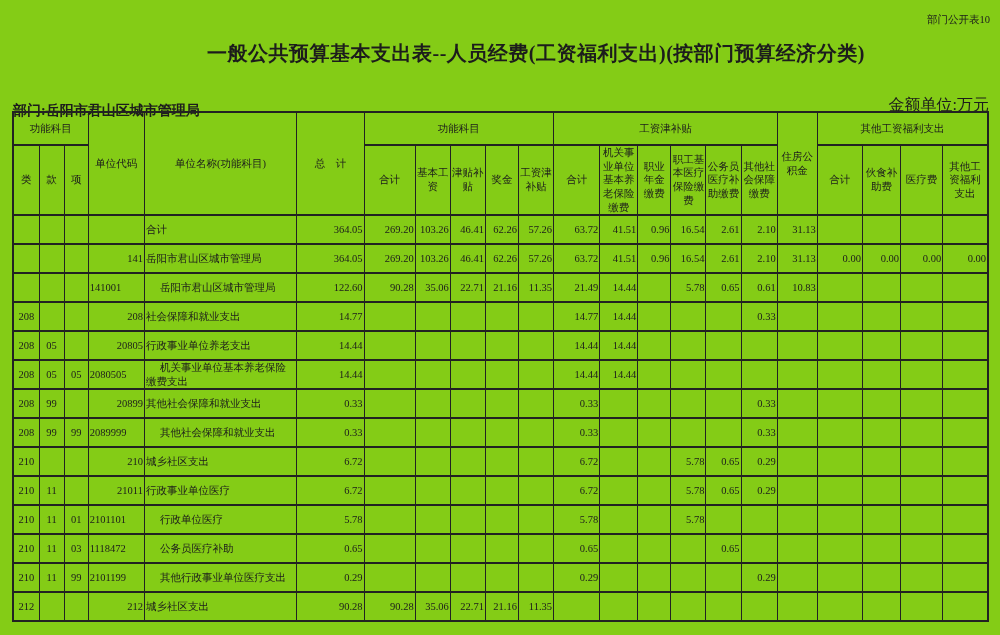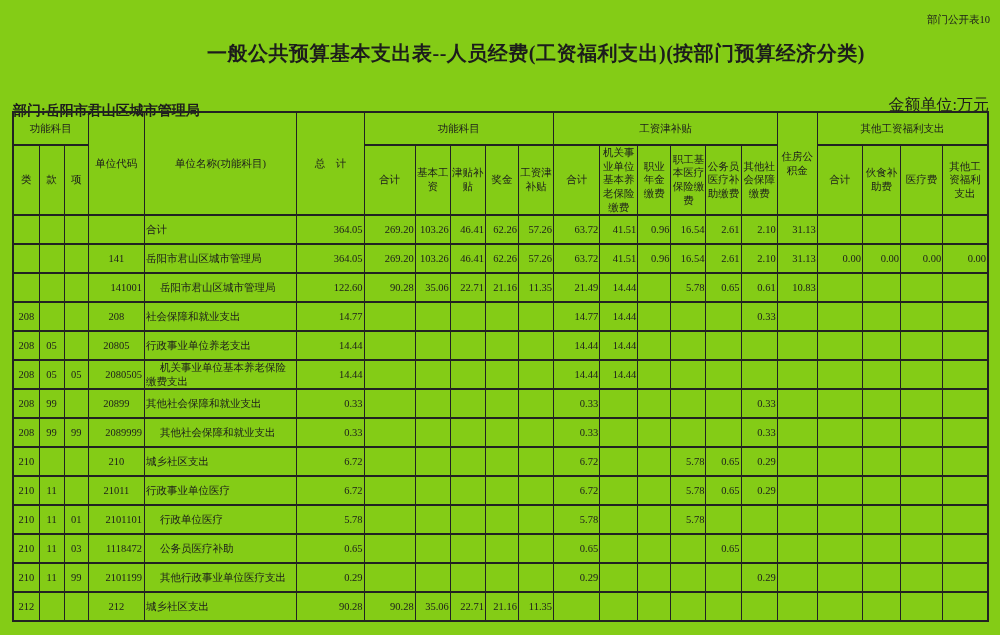--- a/index.html
+++ b/index.html
@@ -46,22 +46,22 @@
     padding:0 1px;
     vertical-align:middle;
     overflow:hidden;
     word-break:break-all;
   }
   table.budget th{font-weight:normal;}
   tr.hdr-a{height:33px;}
   tr.hdr-b{height:60px;}
   tbody tr{height:29px;}
   td.c-mid{text-align:center;}
-  td.c-code{text-align:center;padding-left:2px;}
-  td.c-code.r{text-align:right;padding-right:2px;}
+  td.c-code{text-align:right;padding-left:2px;}
+  td.c-code.r{text-align:left;padding-right:2px;}
   td.c-name{text-align:left;padding-left:3px;}
   td.c-name.ind{text-indent:14px;}
   td.c-num{text-align:right;padding-right:3px;font-variant-numeric:tabular-nums;}
 </style>
 </head>
 <body>
 
 <div class="page">
   <div class="doc-label">部门公开表10</div>
   <div class="page-title">一般公共预算基本支出表--人员经费(工资福利支出)(按部门预算经济分类)</div>

